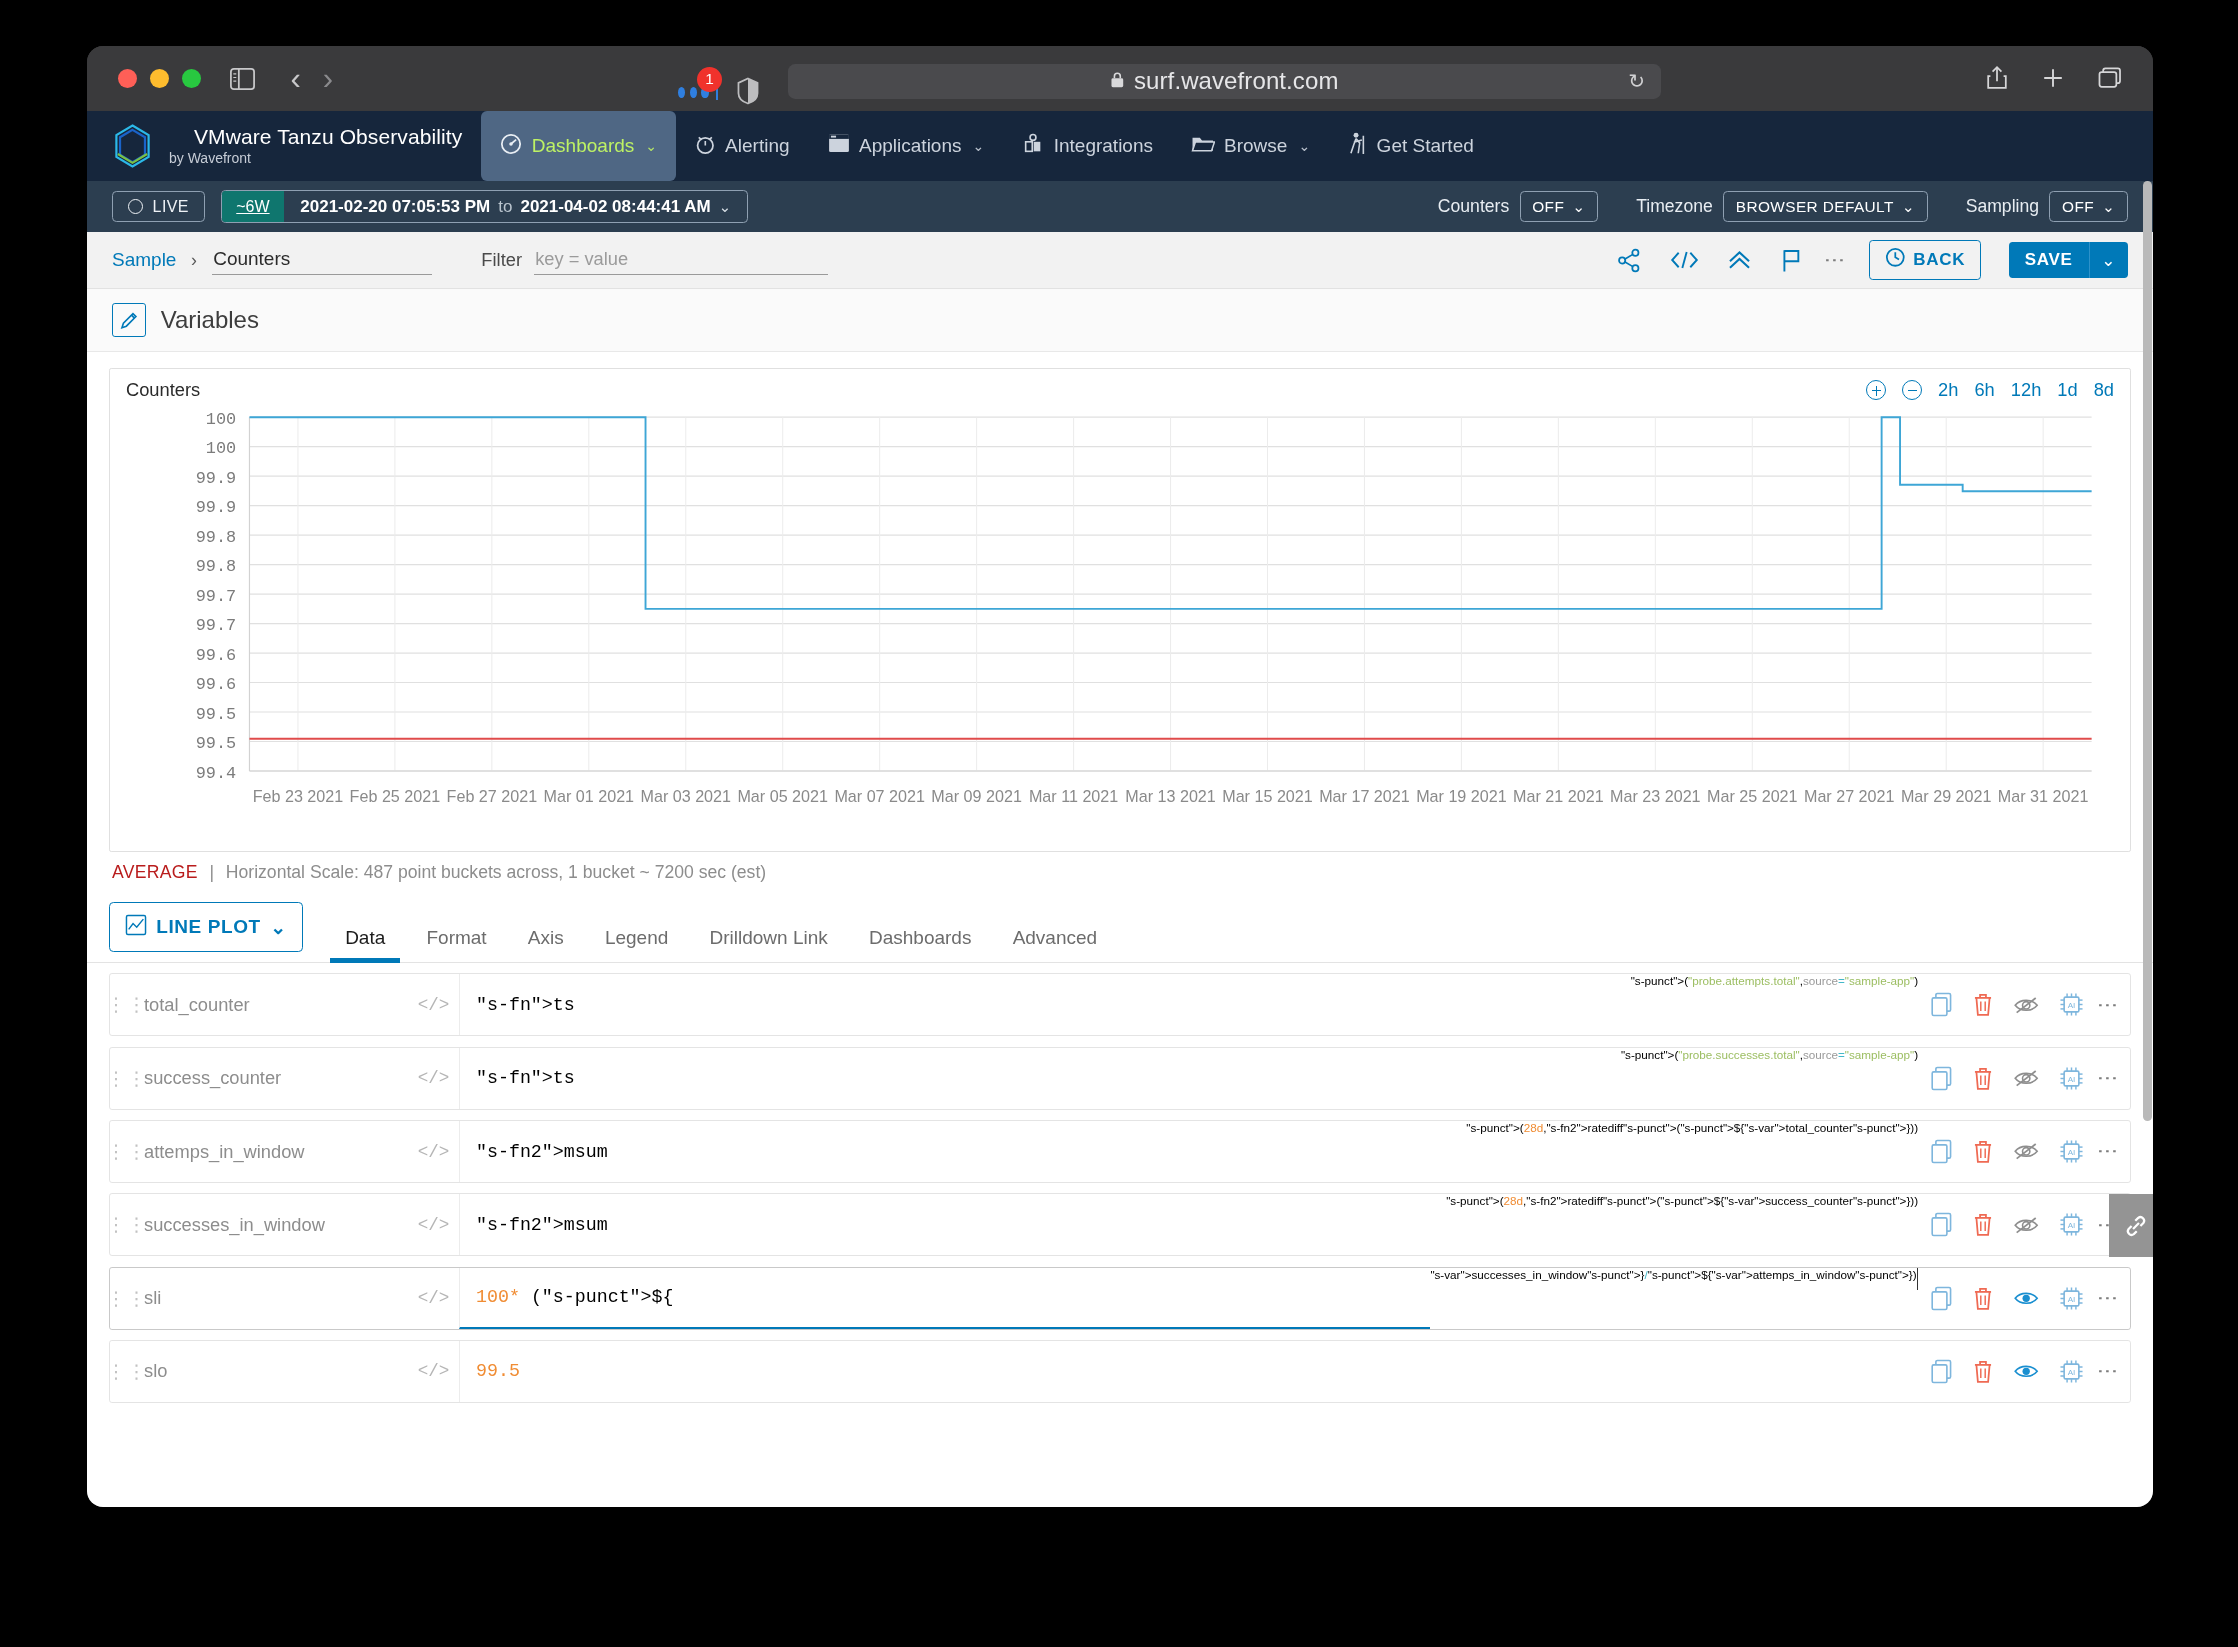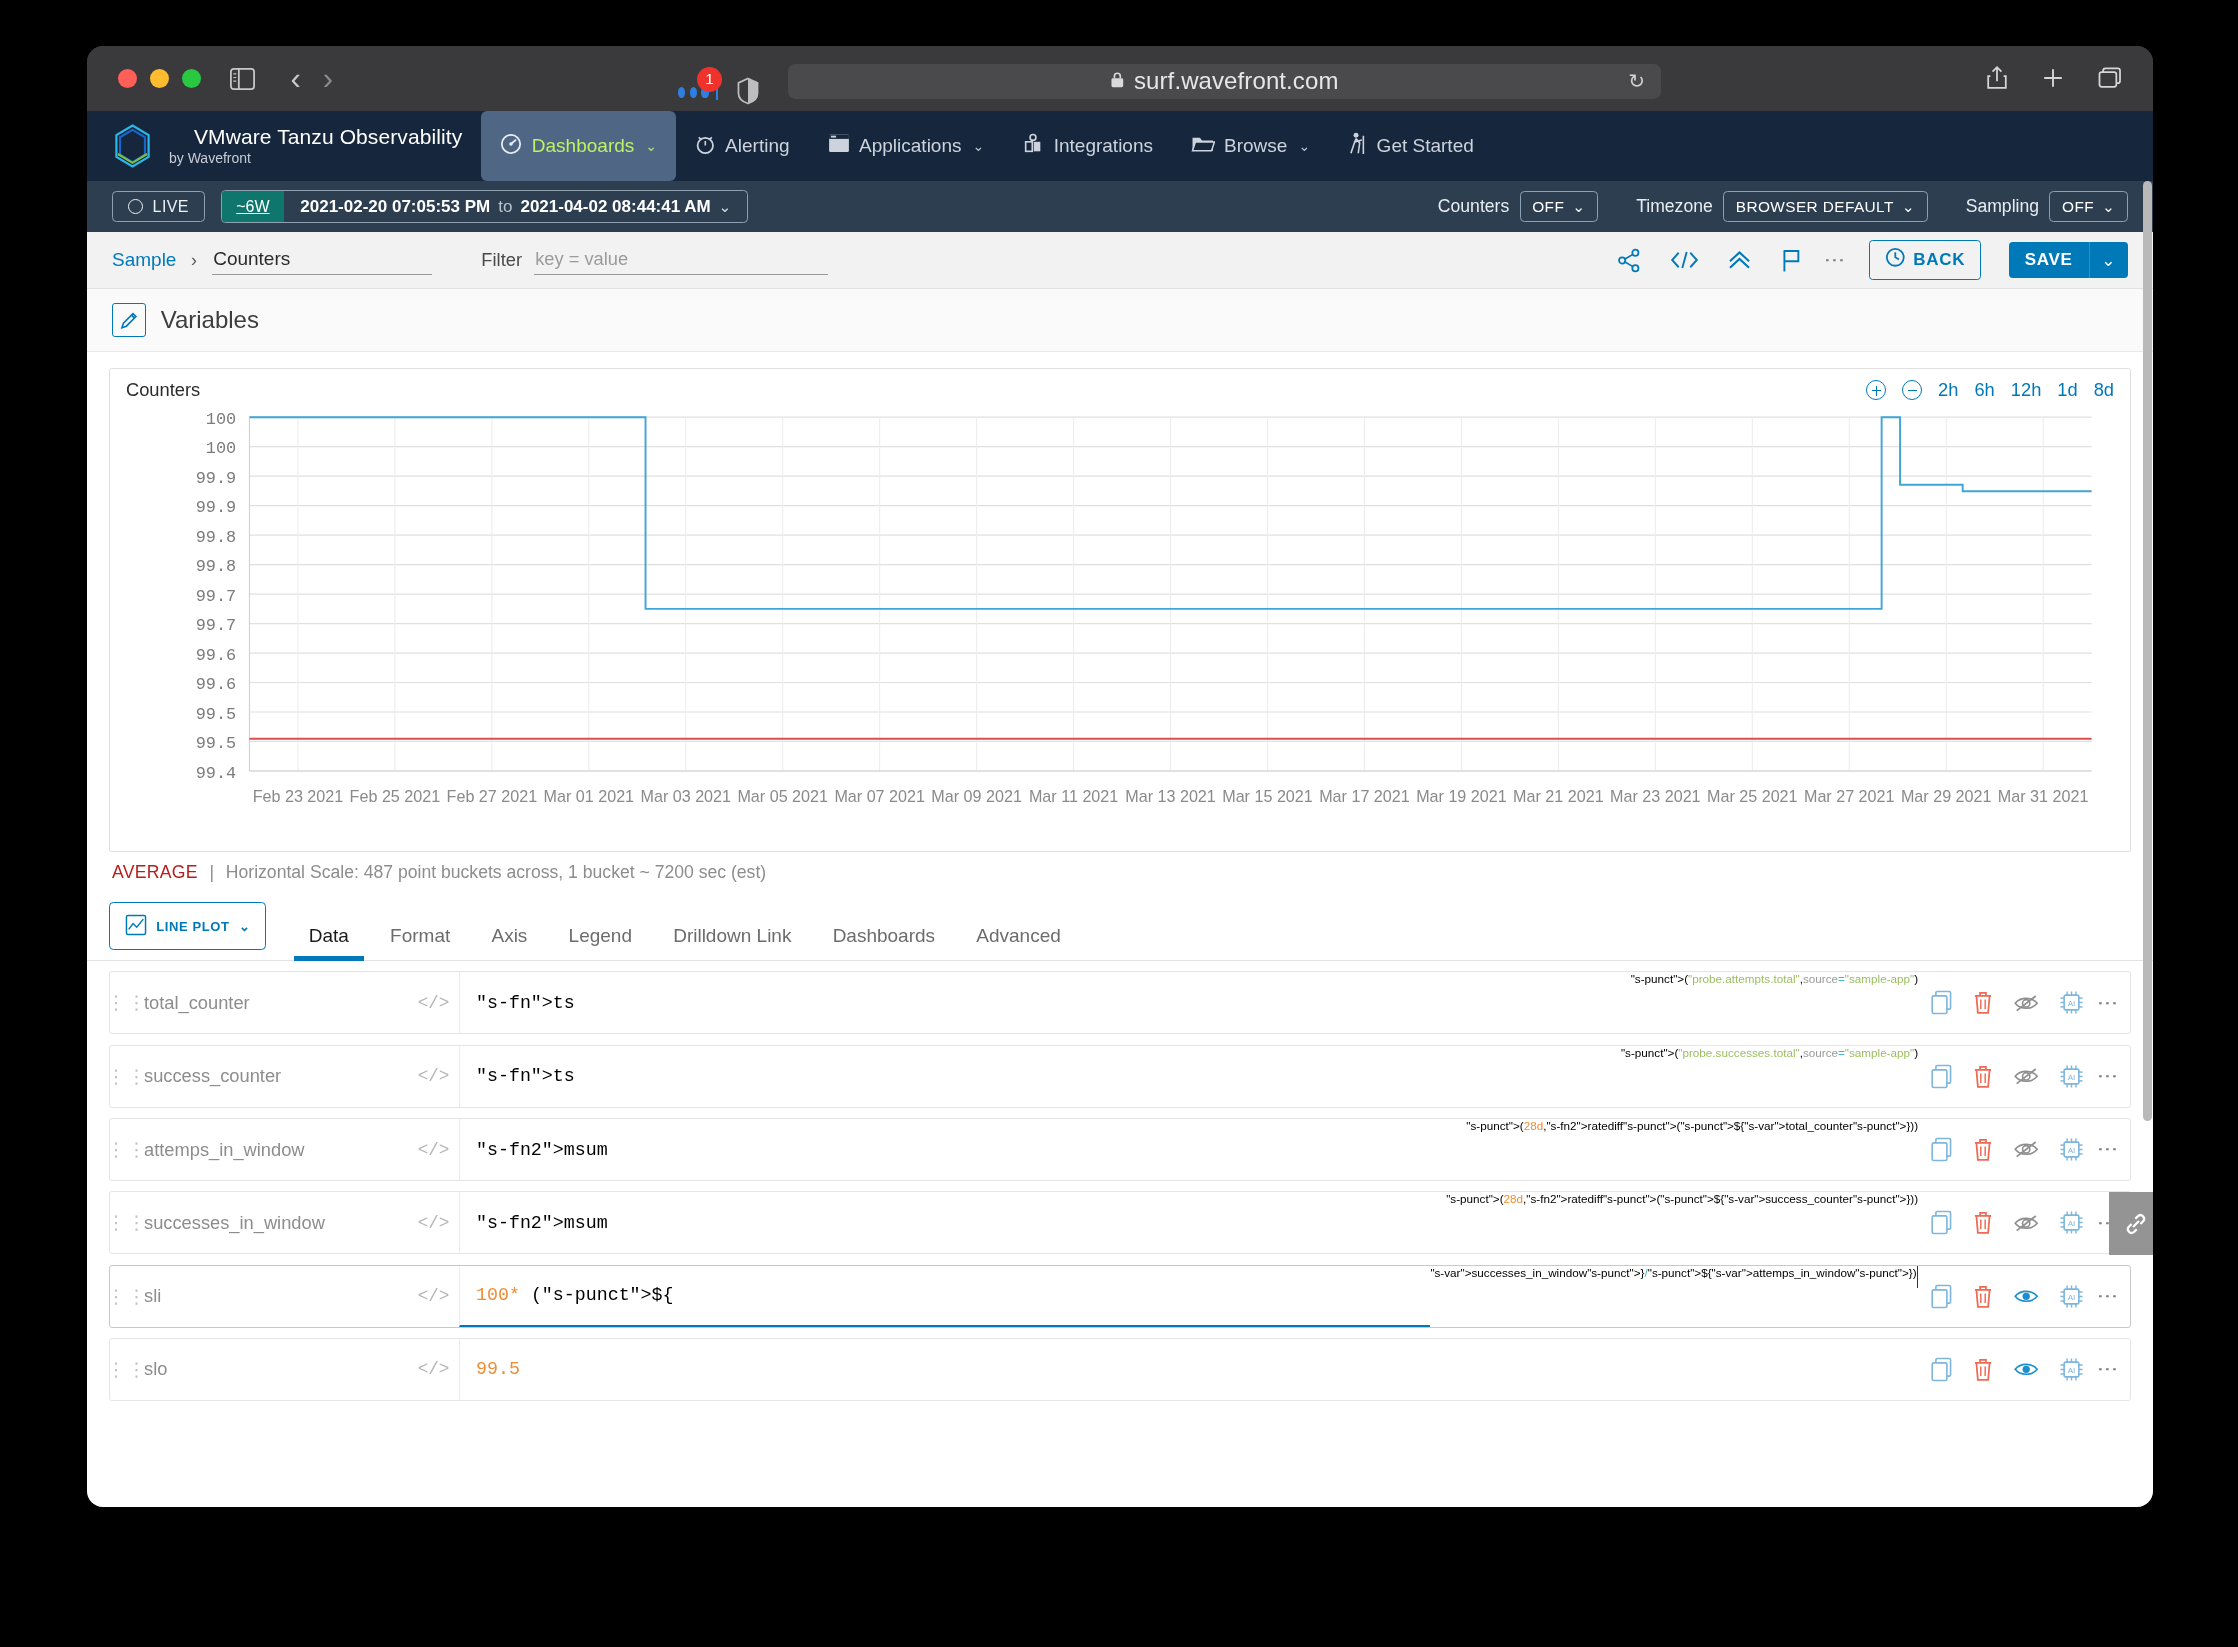--- a/index.html
+++ b/index.html
@@ -148,21 +148,21 @@
   .circ-ic::before { content:''; position:absolute; left:4.4px; top:8.8px; width:9.5px;height:1.3px;background:#0079b8;}
   .circ-ic.plus::after { content:''; position:absolute; left:8.5px; top:4.8px; width:1.3px;height:9.5px;background:#0079b8;}
   .plot { position:relative; margin: 2.9px 10.3px 0 0; height: 411px;}
   .axis-note { font-size:17.6px; color:#8d8d8d; padding: 10.3px 0 0 25px; display:flex; gap:11.7px; align-items:center;}
   .axis-note .avg { color:#b91c1c; letter-spacing:0.3px;}
 
   
   .tabbar { display:flex; align-items:flex-end; padding: 19px 22px 0 22px; gap: 0; border-bottom:0.7px solid #e3e3e3; }
   .plot-type {
     border:0.7px solid #0079b8; border-radius:4.4px; color:#0079b8;
-    padding: 10.3px 14.7px; font-size:13px; letter-spacing:0.6px; font-weight:600;
+    padding: 10.3px 14.7px; font-size:19px; letter-spacing:0.6px; font-weight:600;
     display:flex; align-items:center; gap:9.5px; margin-bottom: 10.3px;
   }
   .tabs { display:flex; align-items:flex-end; margin-left: 22px; }
   .tab { font-size:19px; color:#6c6c6c; padding: 11.7px 20.6px 13.2px 20.6px; position:relative;}
   .tab.active { color:#1b1b1b; }
   .tab.active::after { content:''; position:absolute; left:5.9px; right:5.9px; bottom:-0.7px; height:4.4px; background:#0079b8;}
 
   
   .queries { padding: 10.3px 22px 0 22px; }
   .qrow {

